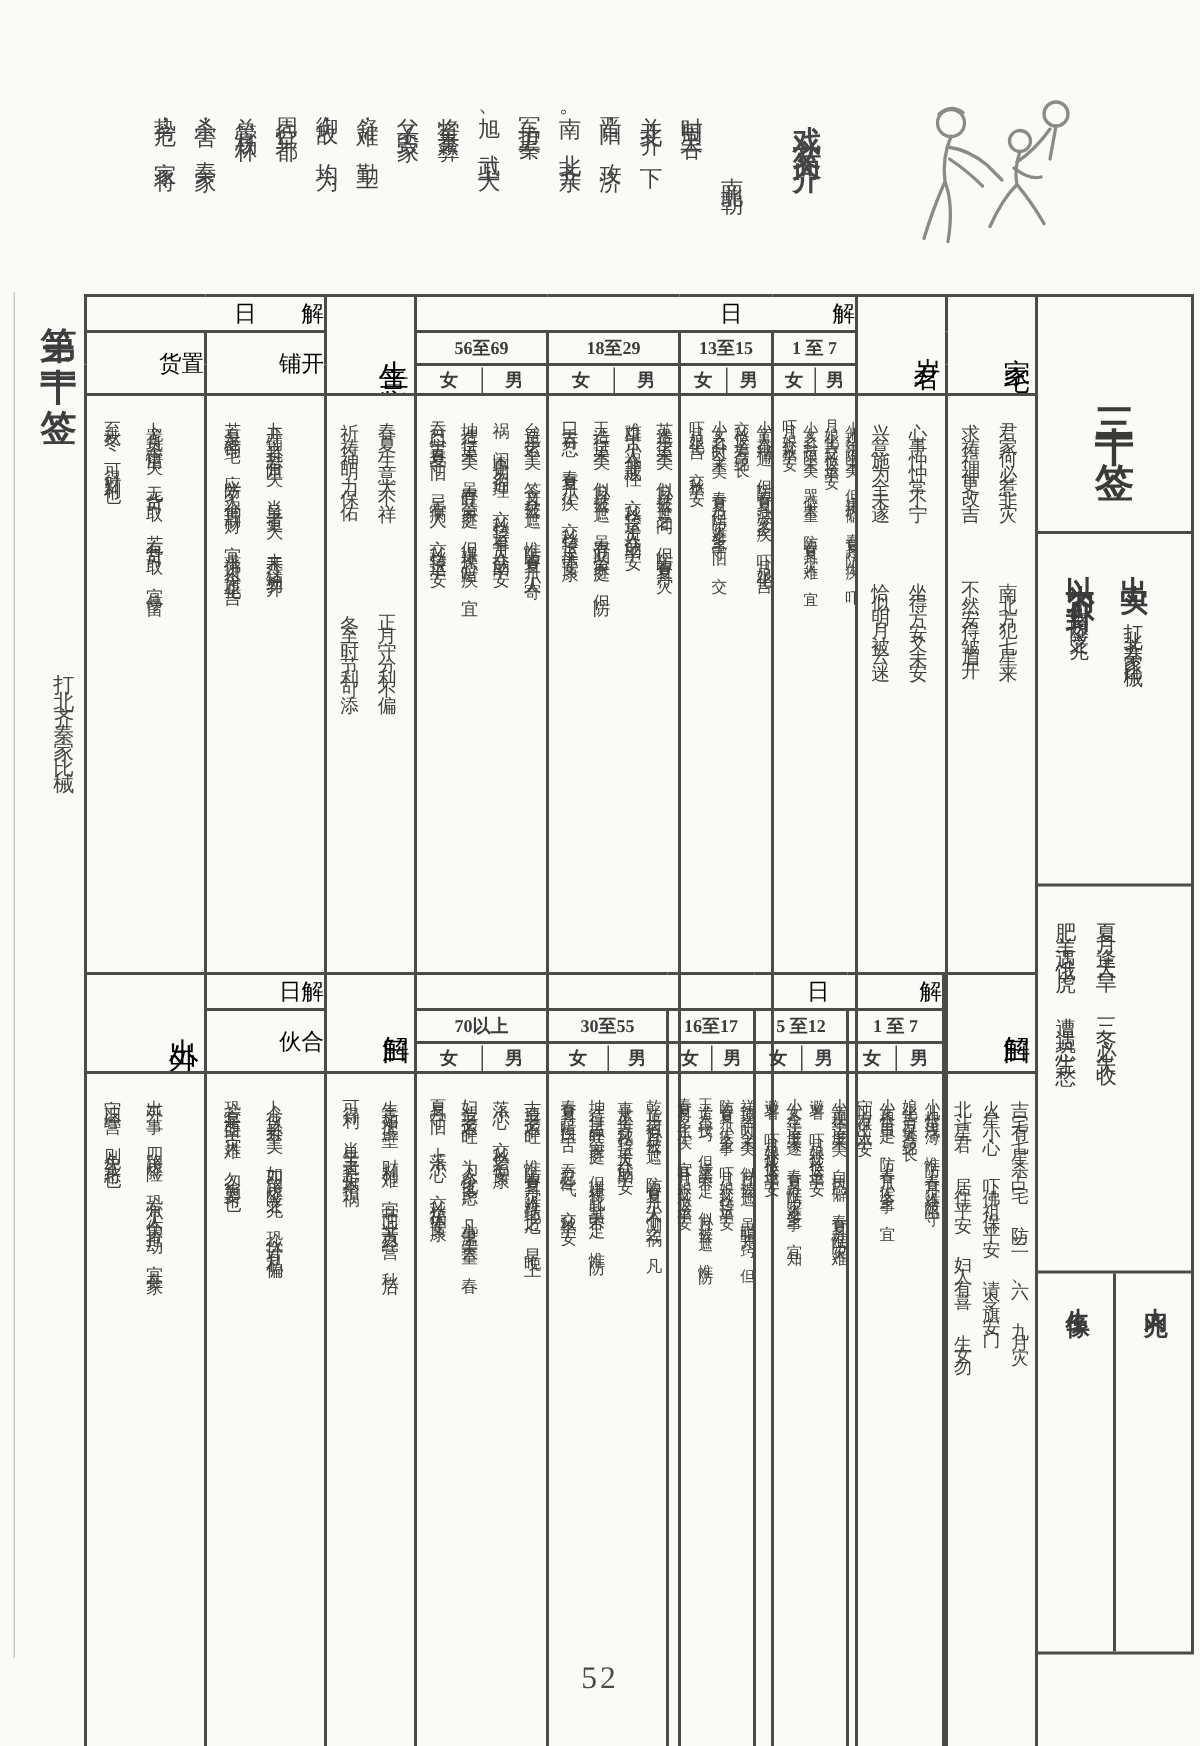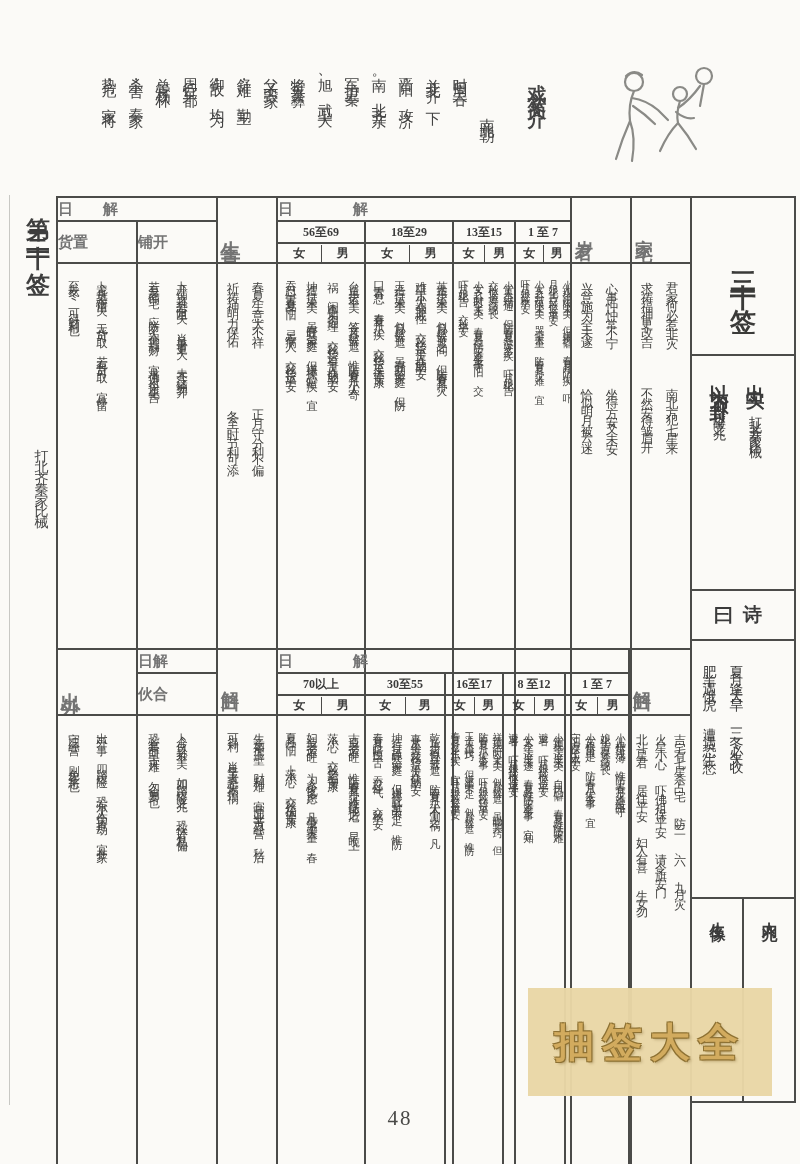--- a/index.html
+++ b/index.html
@@ -14,21 +14,21 @@
   .intro-story{left:60px;top:66px;width:440px;height:132px;font-size:15px;letter-spacing:5px;line-height:27px;color:#424242;}
   
   .margin-title{left:14px;top:198px;width:40px;height:240px;font-size:24px;letter-spacing:14px;font-weight:bold;color:#3e3e3e;}
   .margin-sub{left:20px;top:438px;width:30px;height:195px;font-size:14px;letter-spacing:11px;color:#454545;}
   .scanline{left:9px;top:195px;width:1px;height:910px;background:#c8c8c4;}
   
   table.ft{position:absolute;border-collapse:collapse;table-layout:fixed;background:transparent;}
   table.ft td{border:2px solid #4b4b49;padding:0;overflow:hidden;}
   .upper{left:56px;top:196px;width:634px;height:444px;}
   .lower{left:56px;top:648px;width:634px;height:455px;}
-  td.hd{text-align:left;vertical-align:middle;font-weight:bold;font-size:15px;color:#737373;}
+  td.hd{text-align:right;vertical-align:middle;font-weight:normal;font-size:15px;color:#000000;}
   td.hd .vh{writing-mode:vertical-rl;display:inline-block;letter-spacing:5px;white-space:pre;}
   .age-hd{font-size:12px;font-weight:bold;text-align:center;vertical-align:middle;}
   .fm{display:flex;height:100%;align-items:center;font-size:12px;font-weight:bold;}
   .fm span{flex:1;text-align:center;}
   .fm span.m{border-left:1px solid #4b4b49;}
   td.ct{vertical-align:top;}
   .vtext{writing-mode:vertical-rl;text-orientation:mixed;white-space:pre;height:100%;box-sizing:border-box;
          padding:8px 3px 2px 2px;color:#3f3f3d;}
   .lh28{line-height:28px;font-size:11.5px;letter-spacing:4px;}
   .lh26{line-height:26px;font-size:11.5px;letter-spacing:4px;}
@@ -229,21 +229,21 @@
       <td class="hd"><span class="rtlo">解日</span></td>
       <td rowspan="3" class="hd"><span class="vh" style="font-size:18px">解曰</span></td>
       <td colspan="5" class="hd"><span class="rtlo">解　　　　日</span></td>
       <td rowspan="3" class="hd"><span class="vh" style="font-size:18px">解曰</span></td>
     </tr>
     <tr style="height:22px">
       <td rowspan="2" class="hd"><span class="rtlo">合伙</span></td>
       <td class="age-hd">70以上</td>
       <td class="age-hd">30至55</td>
       <td class="age-hd">16至17</td>
-      <td class="age-hd">8 至12</td>
+      <td class="age-hd">5 至12</td>
       <td class="age-hd">1 至 7</td>
     </tr>
     <tr style="height:20px">
       <td>
             <div class="fm">
               <span>女</span>
               <span class="m">男</span>
             </div>
           </td>
       <td>
@@ -325,35 +325,31 @@
 
   <div class="abs strip">
     <div class="s1">
       <div class="t v">三十一签</div>
     </div>
     <div class="s2">
       <div class="s2w">
         <div class="line"><span class="big">出实：</span><span class="small">打北齐秦家比械</span></div>
         <div class="line"><span class="big">以为下卦</span><span class="small">四路虚险之兆</span></div>
       </div>
-    </div>
-    <div class="s3">
-      <span class="rtlo">诗曰</span>
     </div>
     <div class="s4">
       <div class="poem">夏月逢天旱　三冬必失收
 肥羊遇饿虎　遭遇恐生愁</div>
     </div>
     <div class="s5">
       <div class="cell">
         <span class="lbl">生像：</span>
       </div>
       <div class="cell">
         <span class="lbl">内兆：</span>
       </div>
     </div>
   </div>
 
-  <div class="abs watermark">抽签大全</div>
-
-  <div class="abs pagenum">48</div>
+
+  <div class="abs pagenum">52</div>
 
 </div>
 
 </body></html>

